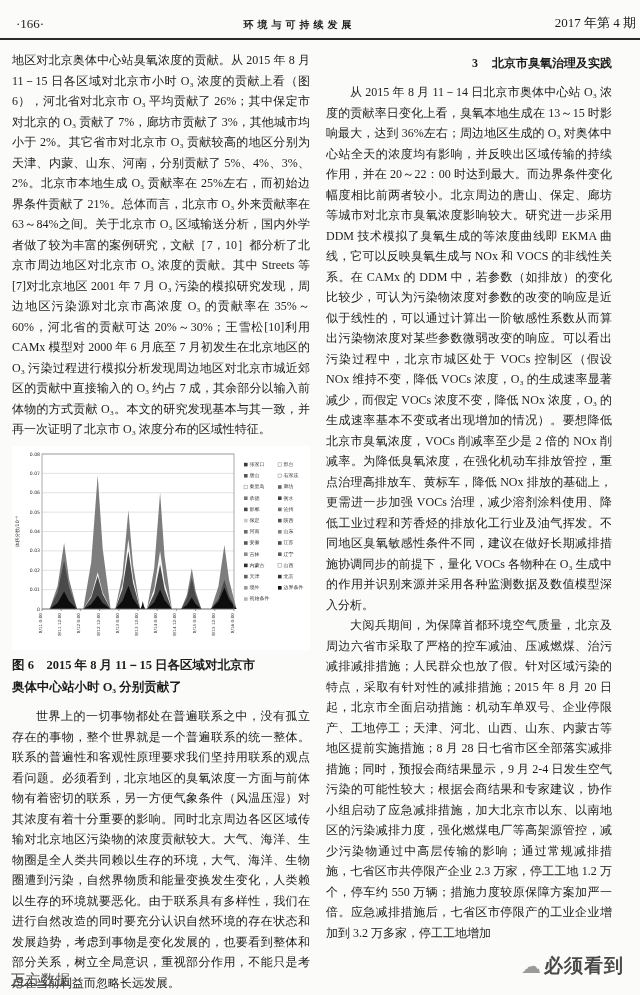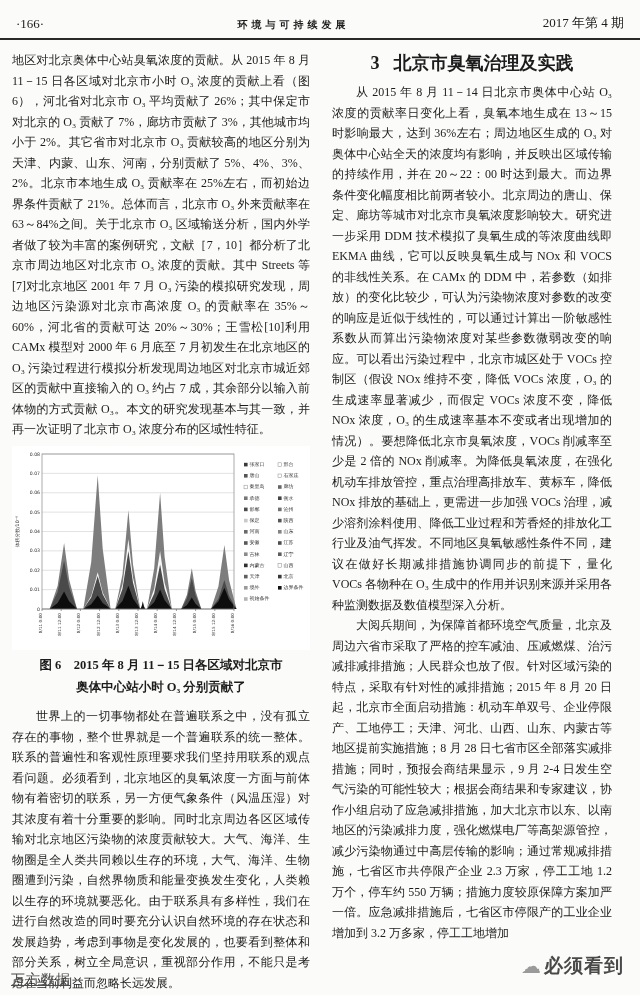--- a/index.html
+++ b/index.html
@@ -4,39 +4,39 @@
 <style>
   * { margin:0; padding:0; box-sizing:border-box; }
   html,body { width:640px; }
   body {
     width:640px; height:995px; position:relative; overflow:hidden;
     background:#fbfbf9; color:#1c1c1c;
     font-family:"Liberation Serif","DejaVu Serif",serif;
   }
   .page-header {
     display:flex; justify-content:space-between; align-items:flex-end;
-    padding:14px 16px 6px 16px;
+    padding:14px 4px 6px 16px;
     border-bottom:2px solid #2a2a2a;
     font-size:13px;
   }
   .page-header .journal { font-weight:bold; letter-spacing:4px; font-size:10px; }
   .columns {
-    display:flex; gap:22px; padding:10px 28px 0 12px;
+    display:flex; gap:16px; padding:10px 28px 0 12px;
   }
   .col { width:298px; font-size:12px; line-height:20.5px; text-align:justify; }
   .para { text-indent:2em; }
   .para.cont { text-indent:0; }
   .section-heading {
-    font-weight:bold; font-size:18px; margin:2px 0 8px 0; line-height:22px;
-    text-align:center;
+    font-weight:bold; font-size:12px; margin:2px 0 8px 0; line-height:22px;
+    text-align:right;
   }
   .section-heading .num { margin-right:14px; }
   .figure-block { margin:6px 0 4px 0; background:#fff; }
   .figure-caption {
-    text-align:center; font-weight:bold; font-size:12.5px; line-height:22px;
+    text-align:left; font-weight:bold; font-size:12.5px; line-height:22px;
     margin:4px 0 8px 0; text-indent:0;
   }
   svg text { font-family:"DejaVu Sans","Liberation Sans",sans-serif; fill:#333; }
   .wm-left {
     position:absolute; left:11px; bottom:6px;
     font-size:14px; color:#4c4c4c; letter-spacing:1px;
     font-family:"Liberation Serif",serif;
     text-decoration:underline;
   }
   .wm-right {

